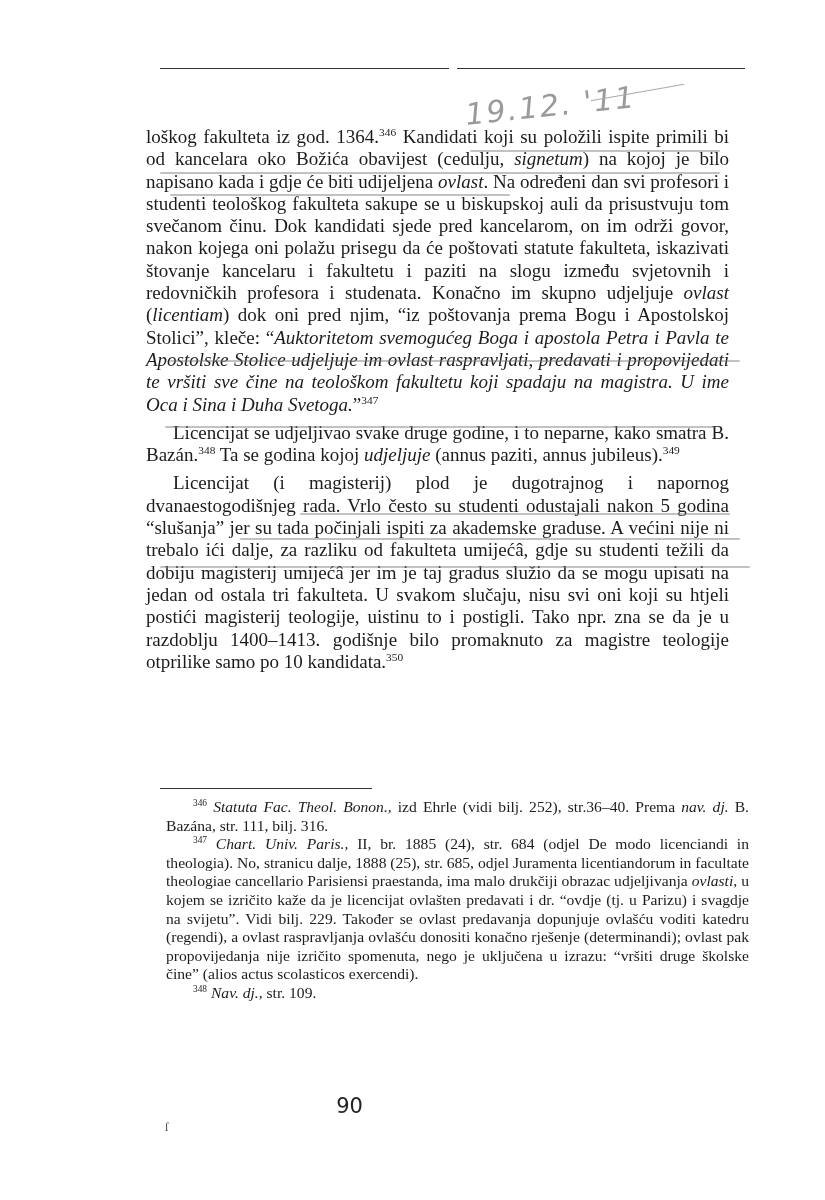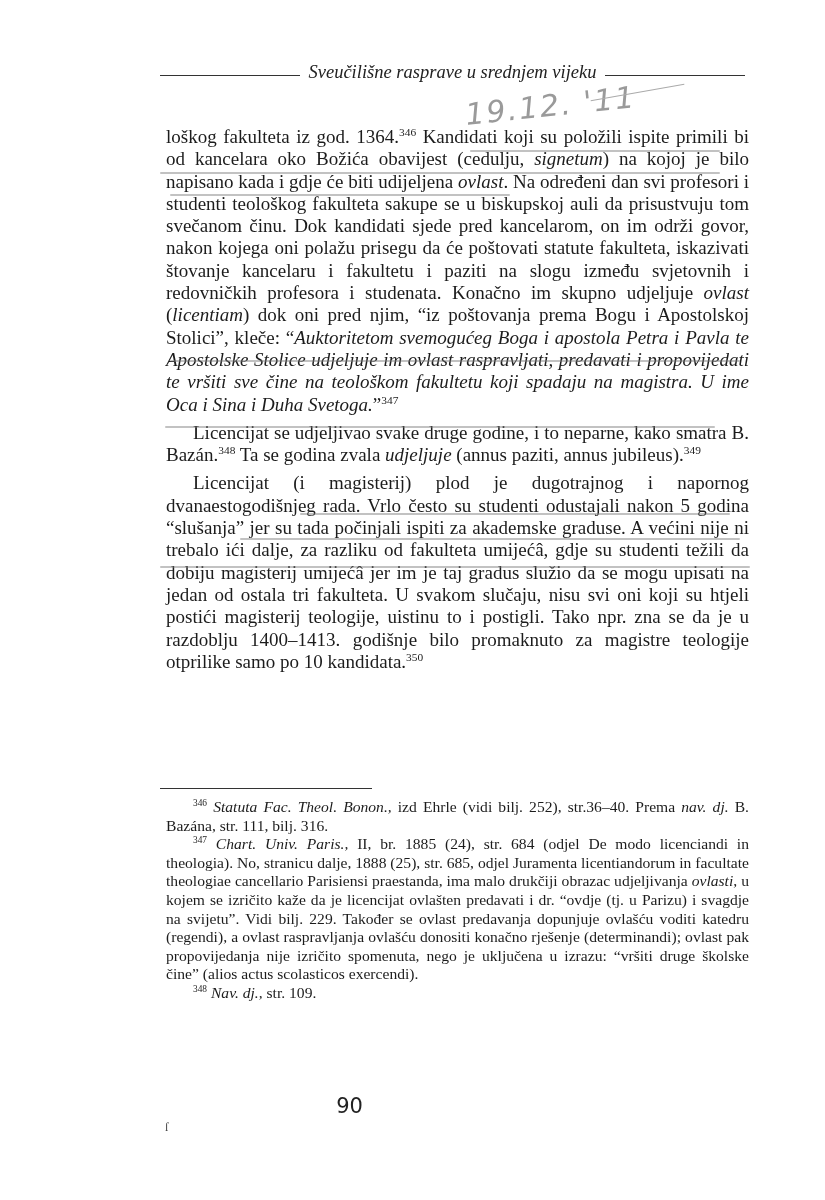--- a/index.html
+++ b/index.html
@@ -19,21 +19,21 @@
     .handwriting {
       position: absolute; top: 88px; left: 465px;
       font-family: "DejaVu Sans", sans-serif; font-style: italic;
       font-size: 30px; color: #9a9a9a; letter-spacing: 2px; transform: rotate(-6deg);
     }
     .hw-stroke {
       position: absolute; top: 92px; left: 590px; width: 95px; height: 1px;
       background: #aaa; transform: rotate(-10deg);
     }
     .body-text {
-      position: absolute; top: 126px; left: 166px; width: 583px;
+      position: absolute; top: 126px; left: 146px; width: 583px;
       font-size: 19px; line-height: 22.3px; text-align: justify;
     }
     .body-text p { margin: 0; }
     .body-text p.indent { text-indent: 27px; margin-top: 6px; }
     .body-text sup, .footnotes sup { font-size: 0.6em; line-height: 0; vertical-align: super; }
     .body-text i, .footnotes i { font-style: italic; }
     .fn-rule {
       position: absolute; top: 788px; left: 160px; width: 212px; height: 1px; background: #333;
     }
     .footnotes {
@@ -51,32 +51,31 @@
     }
     .underline-mark {
       position: absolute; height: 2px; background: rgba(120,120,120,0.45); border-radius: 2px;
     }
   </style>
 </head>
 <body>
 
 <div class="header">
   <div class="rule"></div>
-  <div class="title">Sveučilišne rasprave u srednjem vijeku</div>
   <div class="rule"></div>
 </div>
 
 <div class="handwriting">19.12. '11</div>
 <div class="hw-stroke"></div>
 
 <div class="body-text">
   <p><span>loškog fakulteta iz god. 1364.</span><sup>346</sup><span> Kandidati koji su položili ispite primili bi od kancelara oko Božića obavijest (cedulju, </span><i>signetum</i><span>) na kojoj je bilo napisano kada i gdje će biti udijeljena </span><i>ovlast</i><span>. Na određeni dan svi profesori i studenti teološkog fakulteta sakupe se u biskupskoj auli da prisustvuju tom svečanom činu. Dok kandidati sjede pred kancelarom, on im održi govor, nakon kojega oni polažu prisegu da će poštovati statute fakulteta, iskazivati štovanje kancelaru i fakultetu i paziti na slogu između svjetovnih i redovničkih profesora i studenata. Konačno im skupno udjeljuje </span><i>ovlast</i><span> (</span><i>licentiam</i><span>) dok oni pred njim, “iz poštovanja prema Bogu i Apostolskoj Stolici”, kleče: “</span><i>Auktoritetom svemogućeg Boga i apostola Petra i Pavla te Apostolske Stolice udjeljuje im ovlast raspravljati, predavati i propovijedati te vršiti sve čine na teološkom fakultetu koji spadaju na magistra. U ime Oca i Sina i Duha Svetoga.</i><span>”</span><sup>347</sup></p>
 
 
-  <p class="indent"><span>Licencijat se udjeljivao svake druge godine, i to neparne, kako smatra B. Bazán.</span><sup>348</sup><span> Ta se godina zvala </span><i>udjeljuje</i><span> (annus paziti, annus jubileus).</span><sup>349</sup></p>
+  <p class="indent"><span>Licencijat se udjeljivao svake druge godine, i to neparne, kako smatra B. Bazán.</span><sup>348</sup><span> Ta se godina kojoj </span><i>udjeljuje</i><span> (annus paziti, annus jubileus).</span><sup>349</sup></p>
 
   <p class="indent"><span>Licencijat (i magisterij) plod je dugotrajnog i napornog dvanaestogodišnjeg rada. Vrlo često su studenti odustajali nakon 5 godina “slušanja” jer su tada počinjali ispiti za akademske graduse. A većini nije ni trebalo ići dalje, za razliku od fakulteta umijećâ, gdje su studenti težili da dobiju magisterij umijećâ jer im je taj gradus služio da se mogu upisati na jedan od ostala tri fakulteta. U svakom slučaju, nisu svi oni koji su htjeli postići magisterij teologije, uistinu to i postigli. Tako npr. zna se da je u razdoblju 1400–1413. godišnje bilo promaknuto za magistre teologije otprilike samo po 10 kandidata.</span><sup>350</sup></p>
 </div>
 
 <div class="underline-mark" style="top:150px;left:470px;width:250px;"></div>
 <div class="underline-mark" style="top:172px;left:160px;width:560px;"></div>
 <div class="underline-mark" style="top:194px;left:170px;width:340px;"></div>
 <div class="underline-mark" style="top:360px;left:170px;width:570px;"></div>
 <div class="underline-mark" style="top:426px;left:165px;width:550px;"></div>
 <div class="underline-mark" style="top:513px;left:300px;width:430px;"></div>

